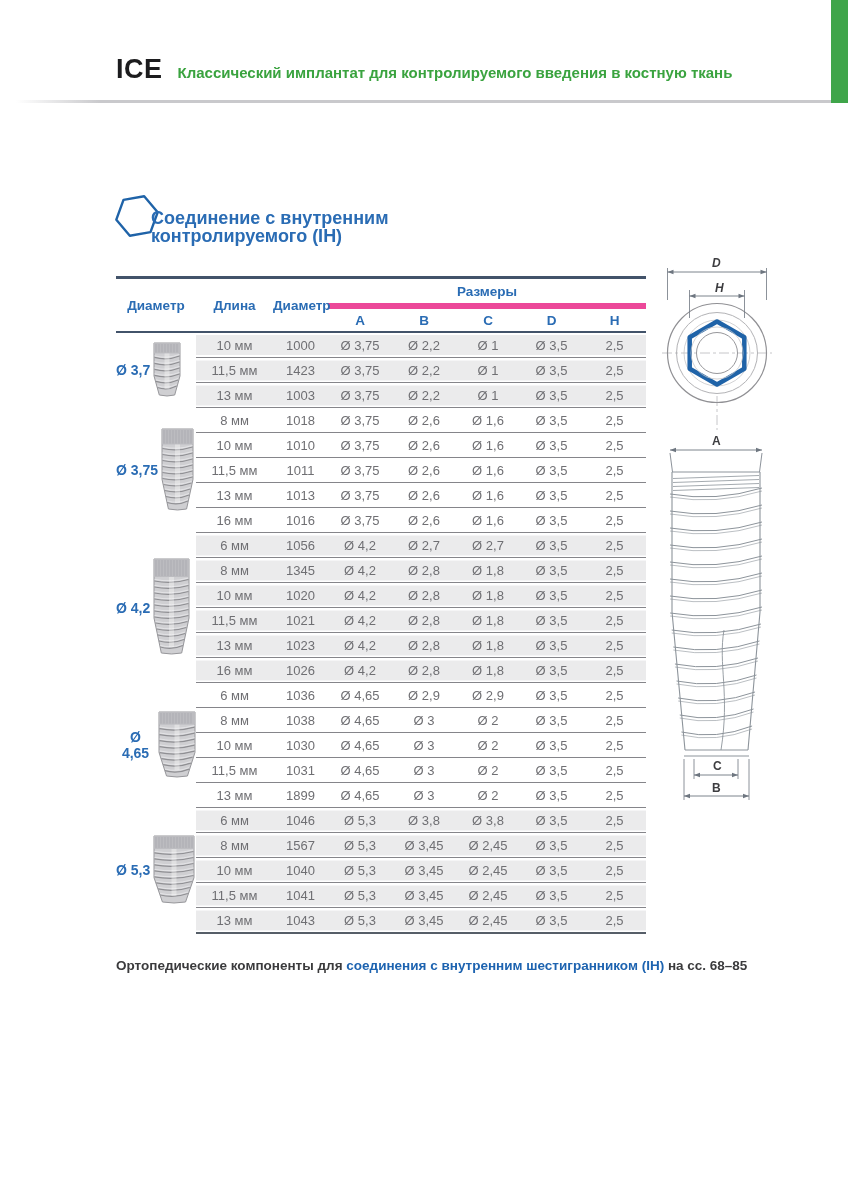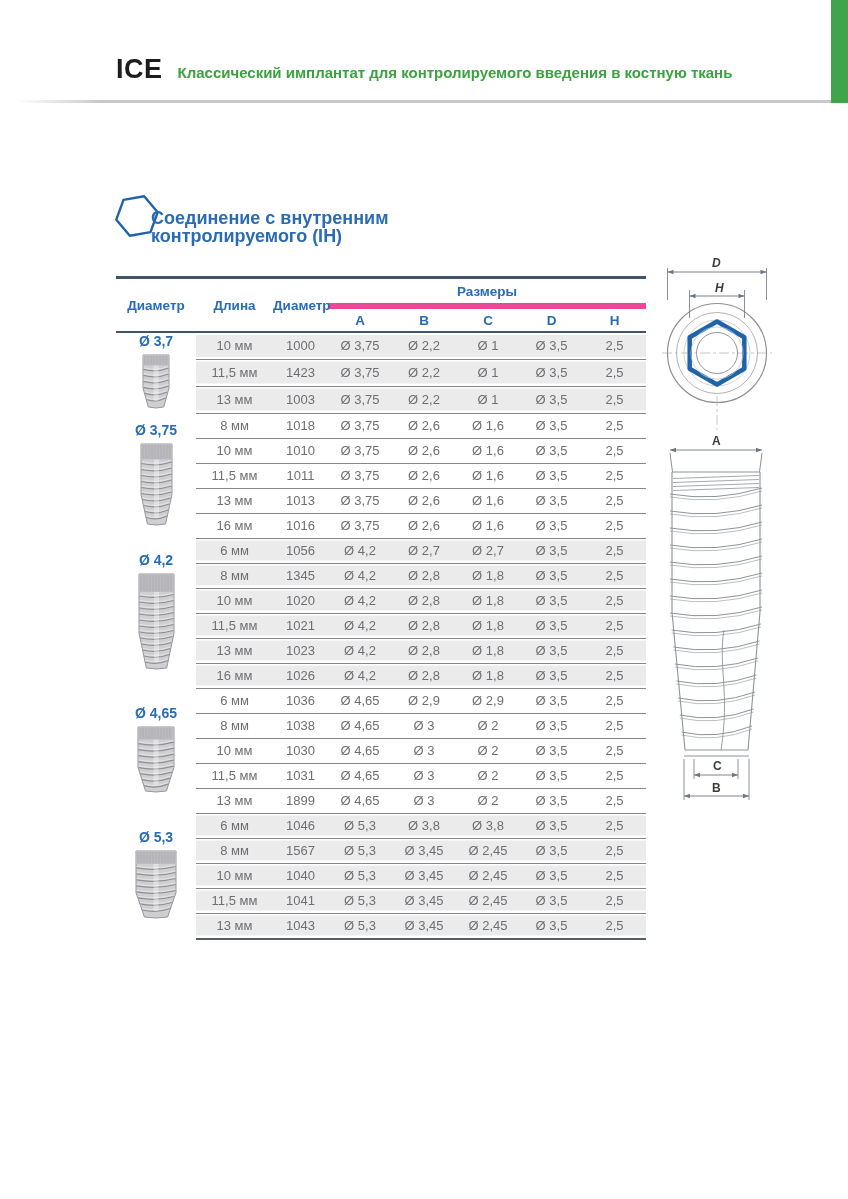--- a/index.html
+++ b/index.html
@@ -26,21 +26,21 @@
   .spec-table th{color:#2a6cb4;font-weight:600;font-size:13.5px;padding:0;text-align:center;}
   .th-sizes{border-bottom:6px solid #ec4899;height:24px;}
   .th-letter{height:22px;font-size:13px;}
   .spec-table thead tr:last-child th,.spec-table thead th[rowspan]{border-bottom:2px solid #42536a;}
   .spec-table tbody td{height:24px;font-size:13px;color:#6f6f73;text-align:center;
                        border-bottom:1px solid #85858a;padding:0;}
   .spec-table tbody td.shaded{background:linear-gradient(#fff 0,#fff 2px,#ebebec 2px,
                        #ebebec calc(100% - 2px),#fff calc(100% - 2px));}
   .spec-table tbody td.diam-cell{border-bottom:none;background:#fff;vertical-align:middle;overflow:visible;}
   .spec-table tbody tr.last-row td:not(.diam-cell){border-bottom:2px solid #565e68;}
-  .diam-wrap{display:flex;flex-direction:column;align-items:center;gap:3px;}
+  .diam-wrap{display:flex;flex-direction:row;align-items:center;gap:3px;}
   .diam-label{color:#2a6cb4;font-weight:700;font-size:14px;}
 
   
   .drawing{position:absolute;}
   #topview{left:646px;top:256px;}
   #sideview{left:648px;top:432px;}
   .dim-label{position:absolute;font-size:12px;color:#3d3d40;font-weight:600;background:#fff;padding:0 2px;}
   .dim-label.it{font-style:italic;}
 
   
@@ -584,16 +584,19 @@
       <line x1="20" y1="327" x2="20" y2="368" stroke="#6e7680" stroke-width="0.8"></line>
       <line x1="85" y1="327" x2="85" y2="368" stroke="#6e7680" stroke-width="0.8"></line>
       <line x1="20" y1="364" x2="85" y2="364" stroke="#6e7680" stroke-width="0.9"></line>
       <path d="M20 364 l6 -2.3 l0 4.6 z" fill="#6e7680"></path>
       <path d="M85 364 l-6 -2.3 l0 4.6 z" fill="#6e7680"></path>
     </svg>
   <span class="dim-label" style="left:694px;top:434px;">A</span>
   <span class="dim-label" style="left:695px;top:759px;">C</span>
   <span class="dim-label" style="left:694px;top:781px;">B</span>
 
+  <p class="footer-note">
+    <span>Ортопедические компоненты для </span><span class="ref">соединения с внутренним шестигранником (IH)</span><span> на сс. 68–85</span>
+  </p>
 
   <span class="page-num">47</span>
 
 </div>
 
 </body></html>

